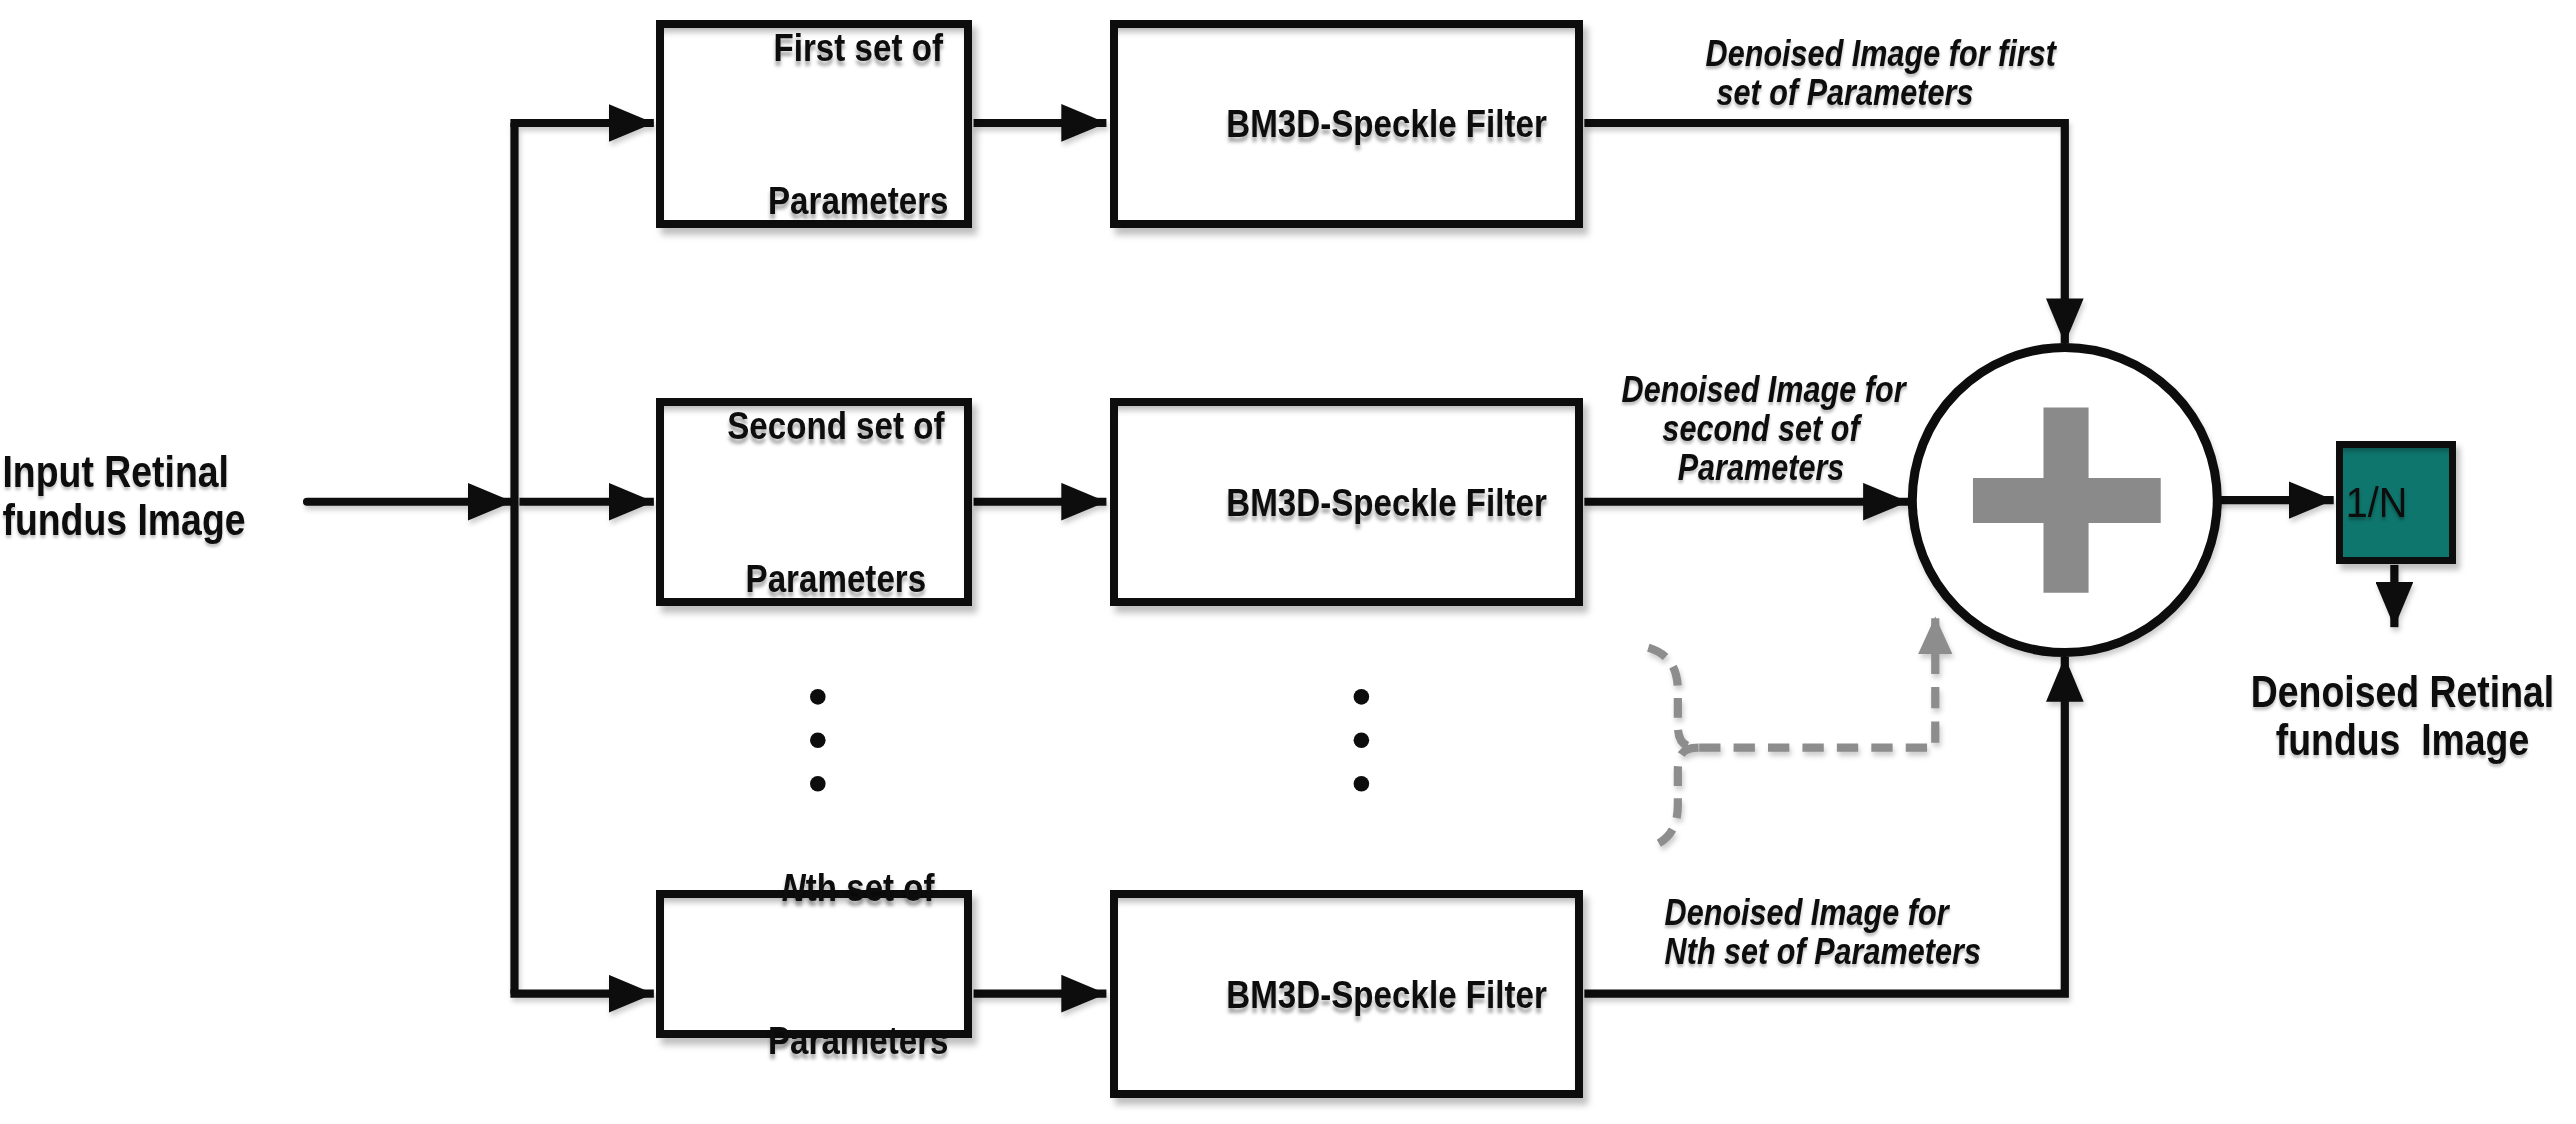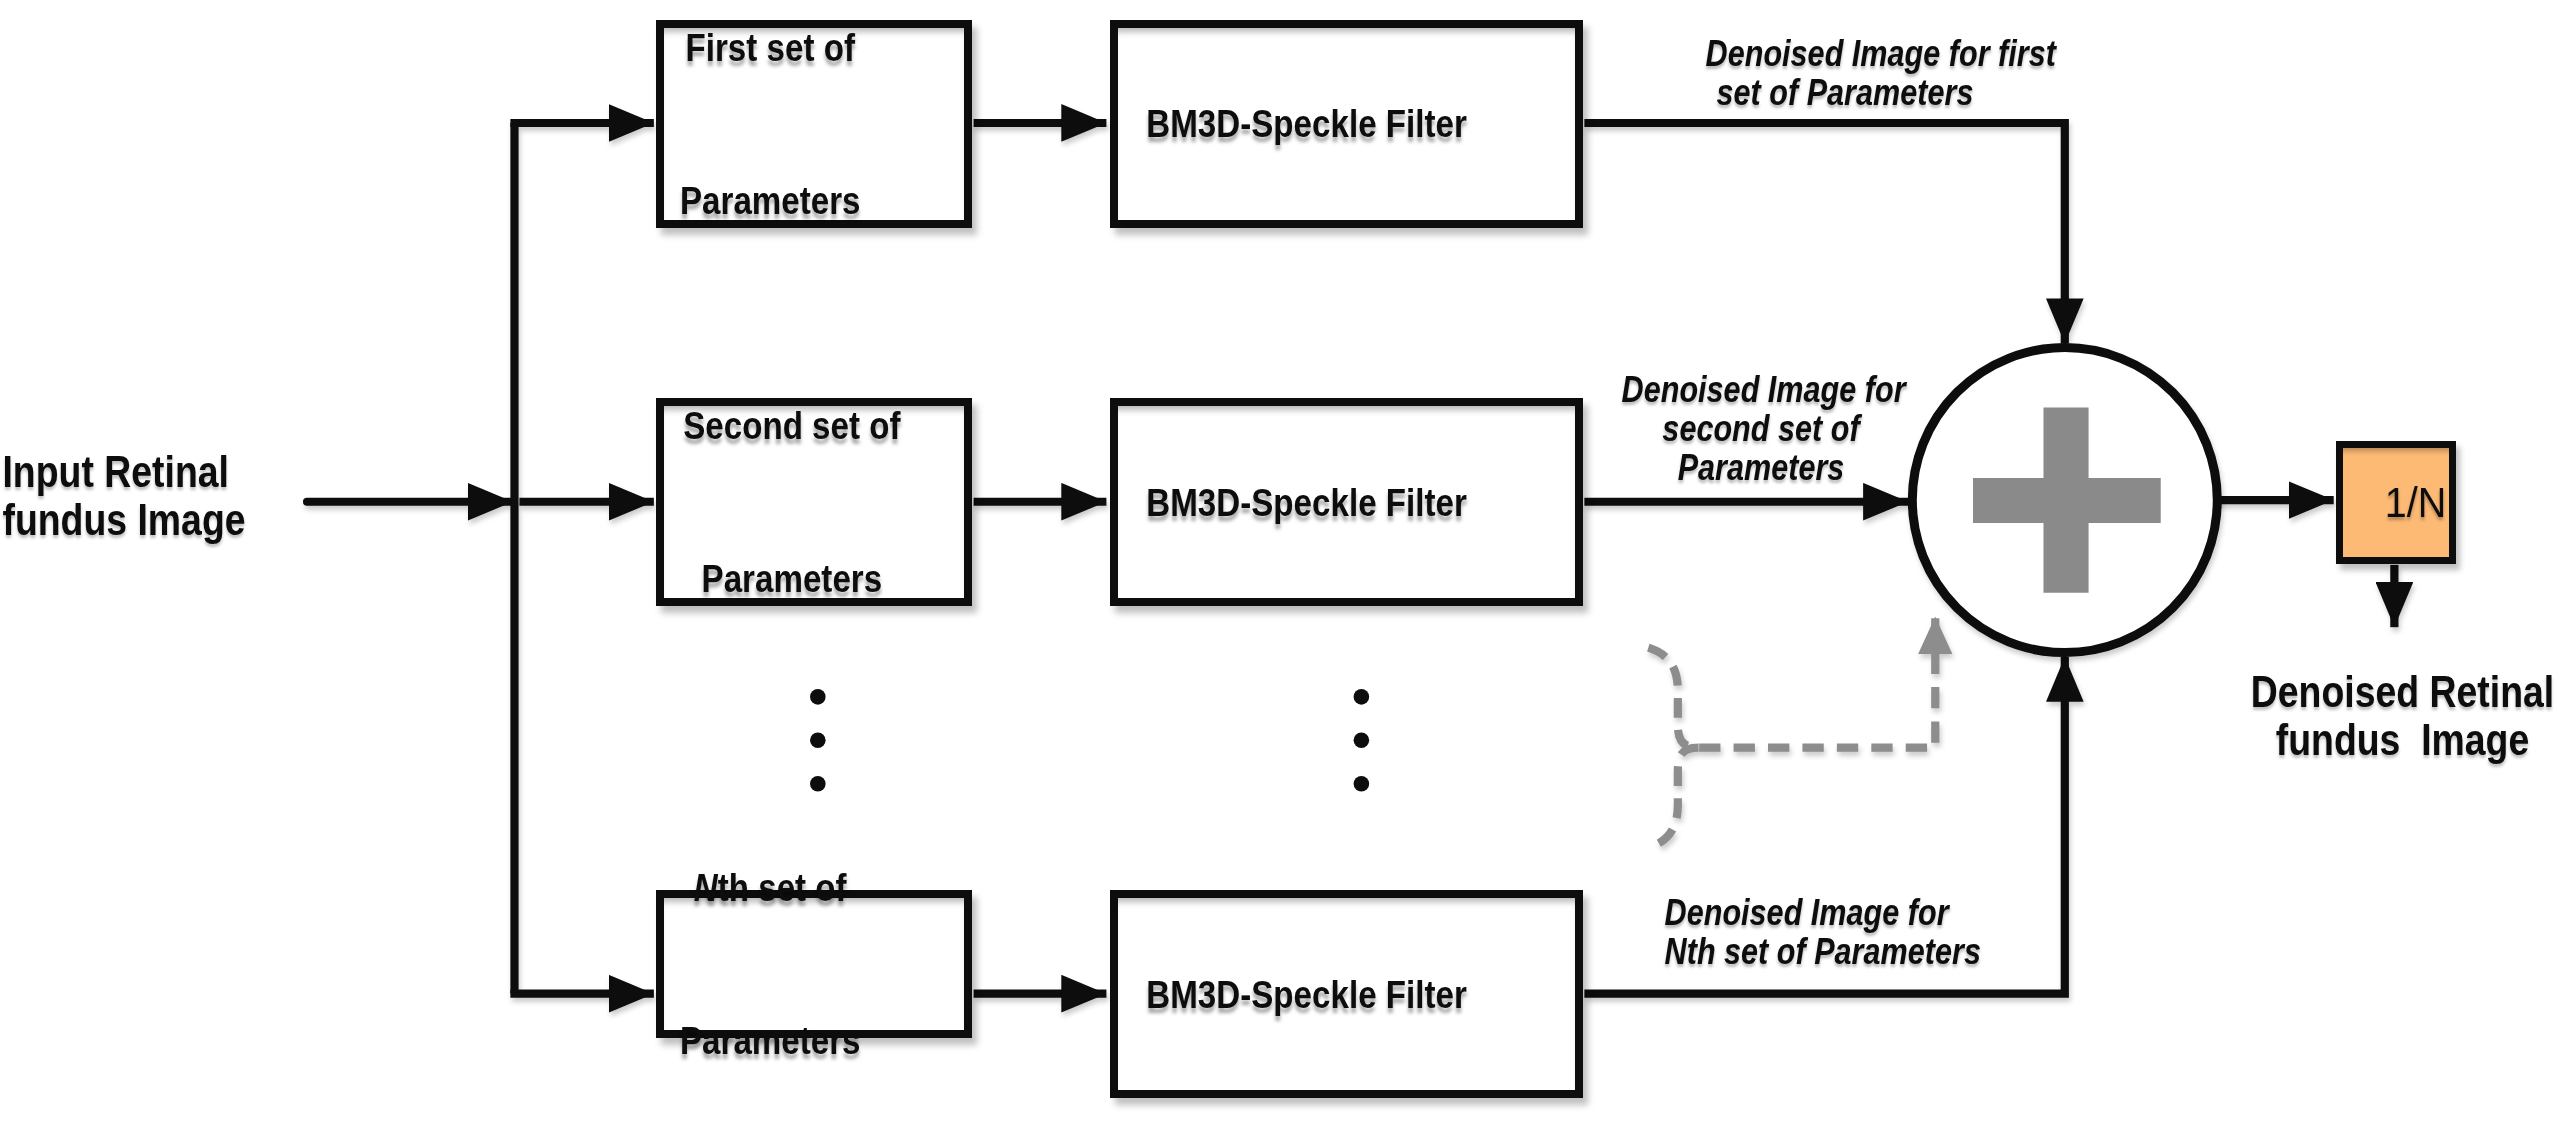--- a/index.html
+++ b/index.html
@@ -1,33 +1,33 @@
 <!DOCTYPE html>
 <html style="font-size:13px"><head>
 <meta charset="utf-8">
 <style>
   html,body{margin:0;padding:0;background:#ffffff;}
   #stage{position:relative;width:2576px;height:1124px;background:#ffffff;overflow:hidden;
          font-family:"Liberation Sans",sans-serif;color:#0d0d0d;}
   #wires{position:absolute;left:0;top:0;width:2576px;height:1124px;}
   .wire{filter:drop-shadow(2px 5px 3px rgba(0,0,0,0.20));}
   .box{position:absolute;box-sizing:border-box;background:#ffffff;border:8.2px solid #0d0d0d;
-       display:flex;flex-direction:column;align-items:flex-start;justify-content:center;
+       display:flex;flex-direction:column;align-items:flex-end;justify-content:center;
        box-shadow:4.9px 7.4px 6.6px rgba(0,0,0,0.25), inset 0 8.2px 6.6px -4.1px rgba(0,0,0,0.28);}
   .bl{font-weight:700;font-size:39px;line-height:51px;text-align:center;
       transform:scaleX(0.85);transform-origin:50% 50%;
       text-shadow:0 4.9px 4.1px rgba(0,0,0,0.35);white-space:pre;}
   .it{font-style:italic;}
   .lbl{position:absolute;text-align:center;font-weight:700;
        transform:scaleX(0.85);transform-origin:50% 50%;}
   .lbl .ln{white-space:pre;}
   .ital{font-style:italic;font-size:36px;line-height:39px;text-shadow:0 3.3px 3.3px rgba(0,0,0,0.28);}
   .big{font-size:44px;line-height:48px;text-shadow:0 3.3px 3.3px rgba(0,0,0,0.25);}
   #divider-box{position:absolute;box-sizing:border-box;left:2336px;top:441px;width:120px;height:123px;
-       background:#fdba74;border:7.4px solid #0d0d0d;display:flex;align-items:center;justify-content:flex-end;
+       background:#0f766e;border:7.4px solid #0d0d0d;display:flex;align-items:center;justify-content:flex-start;
        box-shadow:4.1px 5.7px 5.7px rgba(0,0,0,0.25), inset 0 6.6px 5.7px -3.3px rgba(0,0,0,0.25);}
   #divider-box .dl{font-size:43px;font-weight:400;transform:scaleX(0.92);
        text-shadow:0 3.3px 3.3px rgba(0,0,0,0.3);}
 </style>
 </head>
 <body>
 
 <div id="stage">
 
   <svg id="wires" viewBox="0 0 3141 1371" xmlns="http://www.w3.org/2000/svg">

